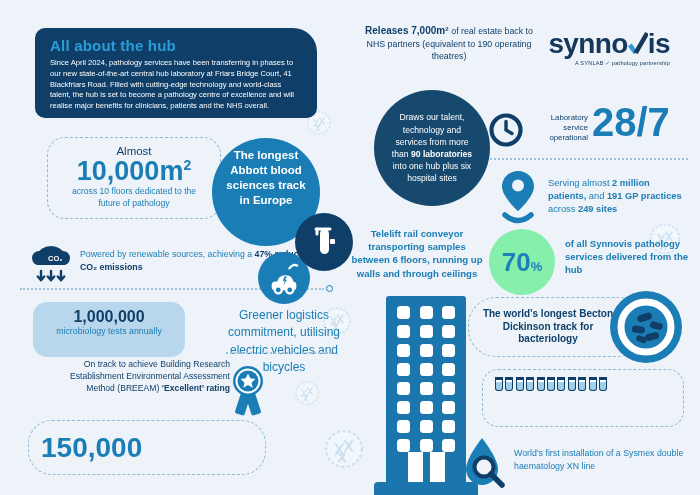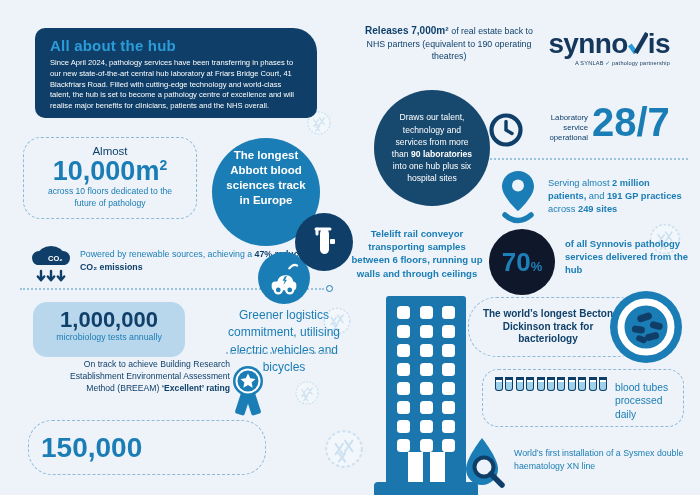--- a/index.html
+++ b/index.html
@@ -15,42 +15,42 @@
           border-radius:10px 24px 10px 10px; padding:9px 15px; z-index:2; }
   .hero-title { color:#2b9cd8; font-size:15px; font-weight:bold; letter-spacing:.2px; }
   .hero-body { color:#ffffff; font-size:7.6px; line-height:1.42; margin-top:4px; }
 
   
   .dashed-box { border:1.6px dashed #8fb9d9; background:transparent; }
   .dash { border-top:2px dotted #9cc3de; height:0; }
   .dot-end { width:7px; height:7px; border:1.6px solid #1b7db5; border-radius:50%; background:#edf3f9; }
 
   
-  .area-box { left:23px; top:137px; width:174px; height:82px; border-radius:18px; text-align:center; padding-top:7px; }
+  .area-box { left:47px; top:137px; width:174px; height:82px; border-radius:18px; text-align:center; padding-top:7px; }
   .area-lead { font-size:11.5px; color:#10406a; }
   .area-value { font-size:27px; font-weight:bold; color:#1b7db5; line-height:1.05; }
   .area-value sup { font-size:14px; }
   .area-cap { font-size:8.6px; color:#1b7db5; line-height:1.3; padding:0 14px; margin-top:1px; }
 
   .circle { border-radius:50%; }
   .abbott { left:212px; top:138px; width:108px; height:108px; background:#1b7db5;
             color:#fff; font-weight:bold; font-size:11.5px; line-height:1.3;
             display:flex; align-items:flex-start; justify-content:center; text-align:center;
             padding:10px 14px; z-index:2; }
   .tube-circle { left:295px; top:213px; width:58px; height:58px; background:#0f3f68; z-index:3;
                  display:flex; align-items:center; justify-content:center; }
   .ev-circle { left:258px; top:252px; width:52px; height:52px; background:#1b7db5; z-index:2;
                display:flex; align-items:center; justify-content:center; }
 
   .renewable-text { left:80px; top:248px; width:252px; font-size:8.8px; color:#1b7db5; line-height:1.45; }
   .renewable-text b { color:#10406a; }
 
   .micro-box { left:33px; top:302px; width:152px; height:55px; background:#b9d7ec;
                border-radius:14px; text-align:center; padding-top:6px; }
-  .micro-value { font-size:22px; font-weight:bold; color:#10406a; line-height:1.1; }
+  .micro-value { font-size:16px; font-weight:bold; color:#10406a; line-height:1.1; }
   .micro-cap { font-size:8.8px; color:#1b7db5; }
 
   .breeam-text { left:44px; top:358px; width:186px; font-size:8.6px; color:#10406a; line-height:1.4;text-align:right; }
 
   .blood150-box { left:28px; top:420px; width:238px; height:55px; border-radius:24px;
                   display:flex; align-items:center; padding:0 12px; gap:8px; }
   .blood150-value { font-size:28px; font-weight:bold; color:#1b7db5; }
   .blood150-cap { font-size:10.3px; color:#1b7db5; line-height:1.25; width:100px; }
 
   .releases { left:360px; top:24px; width:178px; text-align:center; font-size:8.8px;
@@ -80,21 +80,21 @@
   .logo-word { font-size:28px; font-weight:600; color:#16375c; letter-spacing:-.6px; line-height:1; }
   .logo-word svg { vertical-align:-2px; }
   .logo-tag { font-size:5.6px; color:#16375c; margin-top:2px; letter-spacing:.2px; }
 
   .lab-label { left:526px; top:113px; width:62px; text-align:right; font-size:7.8px;
                color:#10406a; line-height:1.3; }
   .lab-value { left:592px; top:100px; font-size:40px; font-weight:bold; color:#1b7db5; }
 
   .serving { left:548px; top:177px; width:142px; font-size:9.3px; color:#1b7db5; line-height:1.4; }
 
-  .seventy-circle { left:489px; top:229px; width:66px; height:66px; background:#0f172a;
+  .seventy-circle { left:489px; top:229px; width:66px; height:66px; background:#86efac;
                     display:flex; align-items:center; justify-content:center; z-index:2; }
   .seventy-value { font-size:26px; font-weight:bold; color:#1d80b8; }
   .seventy-value span { font-size:13px; }
   .seventy-cap { left:565px; top:238px; width:132px; font-size:9.5px; font-weight:bold;
                  color:#1b7db5; line-height:1.35; }
 
   .becton-box { left:468px; top:297px; width:178px; height:60px; border-radius:28px;
                 display:flex; align-items:center; z-index:2; }
   .becton-text { width:150px; text-align:center; font-size:10px; font-weight:bold;
                  color:#10406a; line-height:1.28; padding-left:8px; }
@@ -315,21 +315,20 @@
           <span class="tube"></span>
           <span class="tube"></span>
           <span class="tube"></span>
           <span class="tube"></span>
           <span class="tube"></span>
           <span class="tube"></span>
           <span class="tube"></span>
           <span class="tube"></span>
         </div>
     </div>
-    <div class="tubes-cap">blood tubes processed daily</div>
   </div>
 
   <svg class="abs icon" style="left:462px; top:436px" width="48" height="54" viewBox="0 0 48 54">
     <path d="M20 2 C20 2 4 22 4 33 a16 16 0 0 0 32 0 C36 22 20 2 20 2 z" fill="#1b7db5"></path>
     <circle cx="22" cy="31" r="9.5" fill="#edf3f9" stroke="#0f3f68" stroke-width="4"></circle>
     <path d="M29 38 L40 49" stroke="#0f3f68" stroke-width="5.5" stroke-linecap="round"></path>
   </svg>
   <div class="abs sysmex-text">World’s first installation of a Sysmex double haematology XN line</div>
 
 </div>

